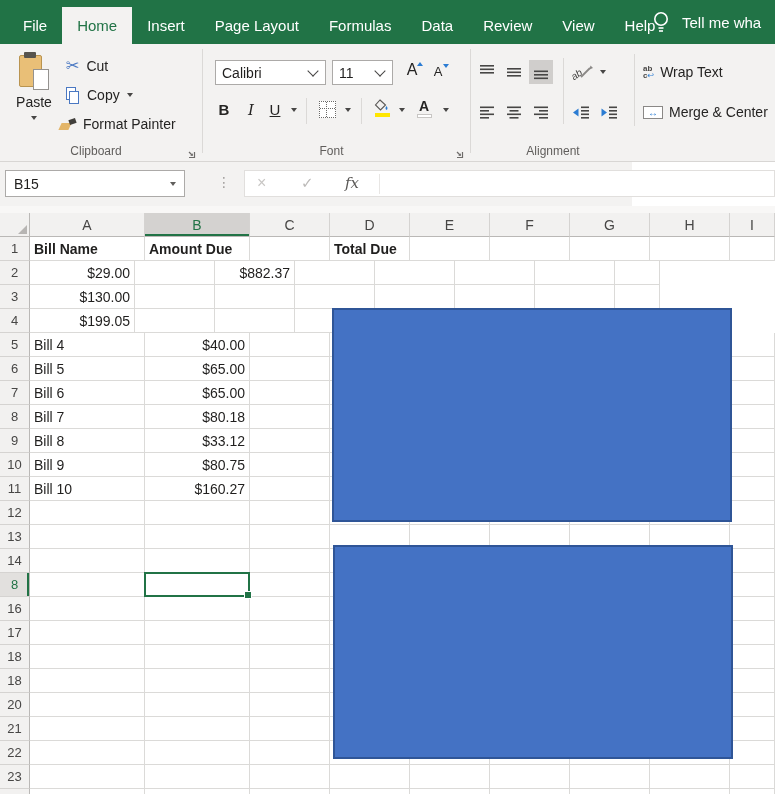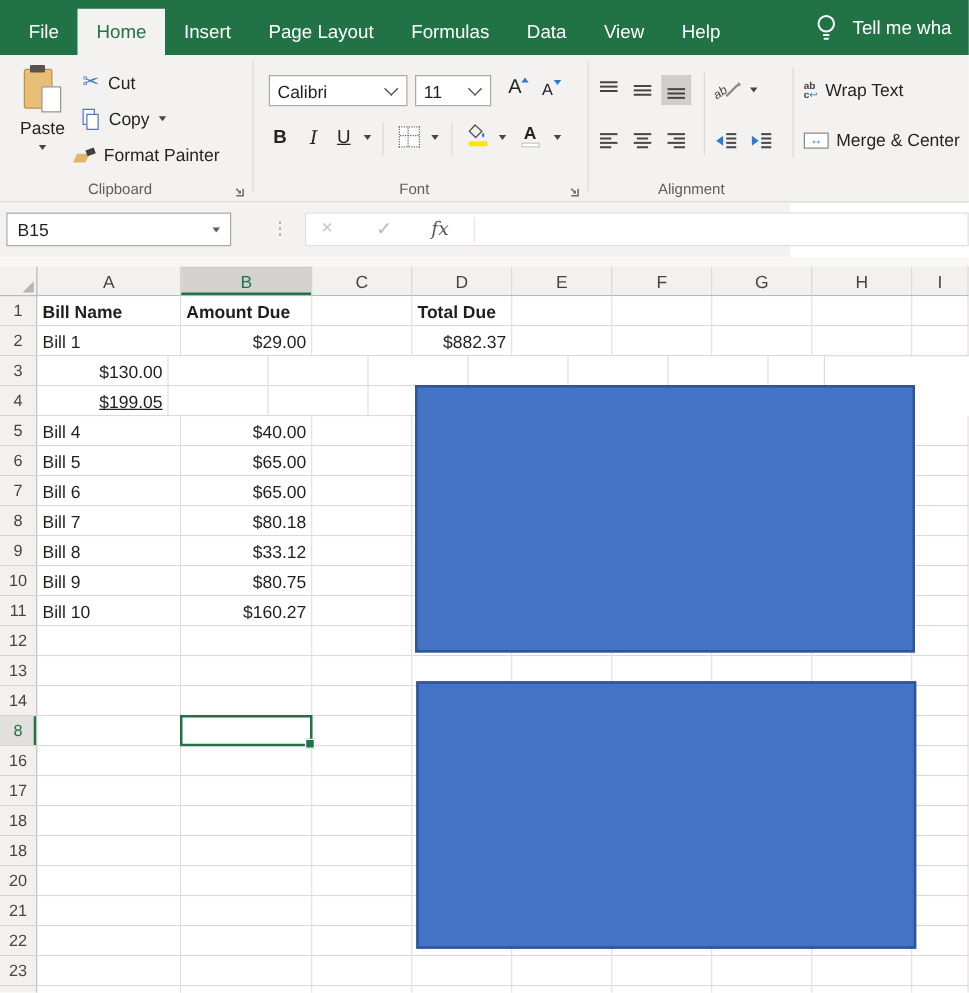--- a/index.html
+++ b/index.html
@@ -107,20 +107,21 @@
 <body>
 
 <div class="menubar">
   <div class="tabs">
       <div class="mtab">File</div>
       <div class="mtab active">Home</div>
       <div class="mtab">Insert</div>
       <div class="mtab">Page Layout</div>
       <div class="mtab">Formulas</div>
       <div class="mtab">Data</div>
+      <div class="mtab">Review</div>
       <div class="mtab">View</div>
       <div class="mtab">Help</div>
     </div>
   <div class="tellme">
     <svg width="18" height="27" viewBox="0 0 18 27">
       <circle cx="9" cy="10" r="6.2" fill="none" stroke="#fff" stroke-width="1.6"></circle>
       <line x1="6.5" y1="19" x2="11.5" y2="19" stroke="#fff" stroke-width="1.6"></line>
       <line x1="7" y1="22" x2="11" y2="22" stroke="#fff" stroke-width="1.6"></line>
     </svg>
     <span>Tell me wha</span>
@@ -342,21 +343,20 @@
       <div class="cell" style="width: 80px;"></div>
       <div class="cell" style="width: 80px; font-weight: 700;">Total Due</div>
       <div class="cell" style="width: 80px;"></div>
       <div class="cell" style="width: 80px;"></div>
       <div class="cell" style="width: 80px;"></div>
       <div class="cell" style="width: 80px;"></div>
       <div class="cell" style="width: 45px;"></div>
     </div>
     <div class="grow">
       <div class="rh">2</div>
-      <div class="cell" style="width: 115px;">Bill 1</div>
       <div class="cell" style="width: 105px; justify-content: flex-end;">$29.00</div>
       <div class="cell" style="width: 80px;"></div>
       <div class="cell" style="width: 80px; justify-content: flex-end;">$882.37</div>
       <div class="cell" style="width: 80px;"></div>
       <div class="cell" style="width: 80px;"></div>
       <div class="cell" style="width: 80px;"></div>
       <div class="cell" style="width: 80px;"></div>
       <div class="cell" style="width: 45px;"></div>
     </div>
     <div class="grow">
@@ -365,21 +365,21 @@
       <div class="cell" style="width: 80px;"></div>
       <div class="cell" style="width: 80px;"></div>
       <div class="cell" style="width: 80px;"></div>
       <div class="cell" style="width: 80px;"></div>
       <div class="cell" style="width: 80px;"></div>
       <div class="cell" style="width: 80px;"></div>
       <div class="cell" style="width: 45px;"></div>
     </div>
     <div class="grow">
       <div class="rh">4</div>
-      <div class="cell" style="width: 105px; justify-content: flex-end; text-decoration: underline;">$199.05</div>
+      <div class="cell" style="width: 105px; justify-content: flex-end;">$199.05</div>
       <div class="cell" style="width: 80px;"></div>
       <div class="cell" style="width: 80px;"></div>
       <div class="cell" style="width: 80px;"></div>
       <div class="cell" style="width: 80px;"></div>
       <div class="cell" style="width: 80px;"></div>
       <div class="cell" style="width: 80px;"></div>
       <div class="cell" style="width: 45px;"></div>
     </div>
     <div class="grow">
       <div class="rh">5</div>

